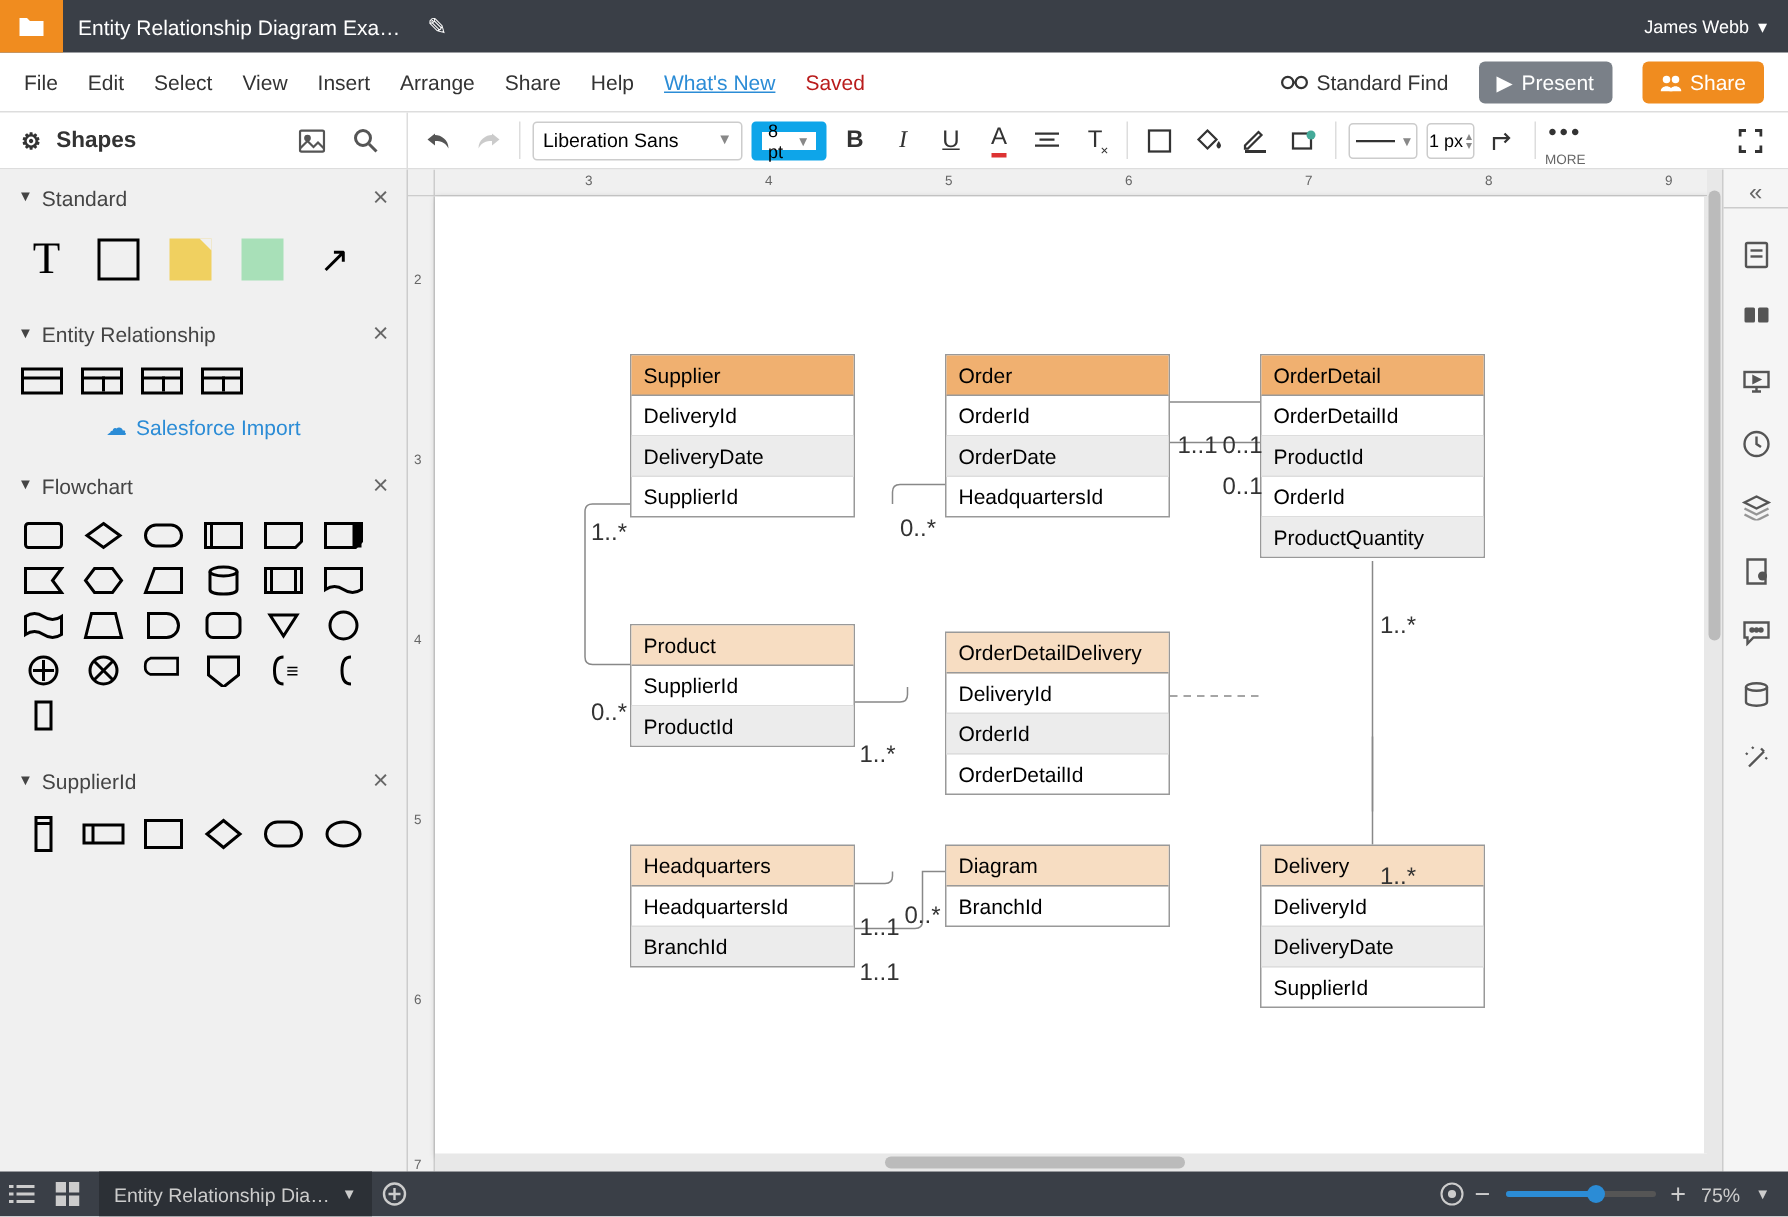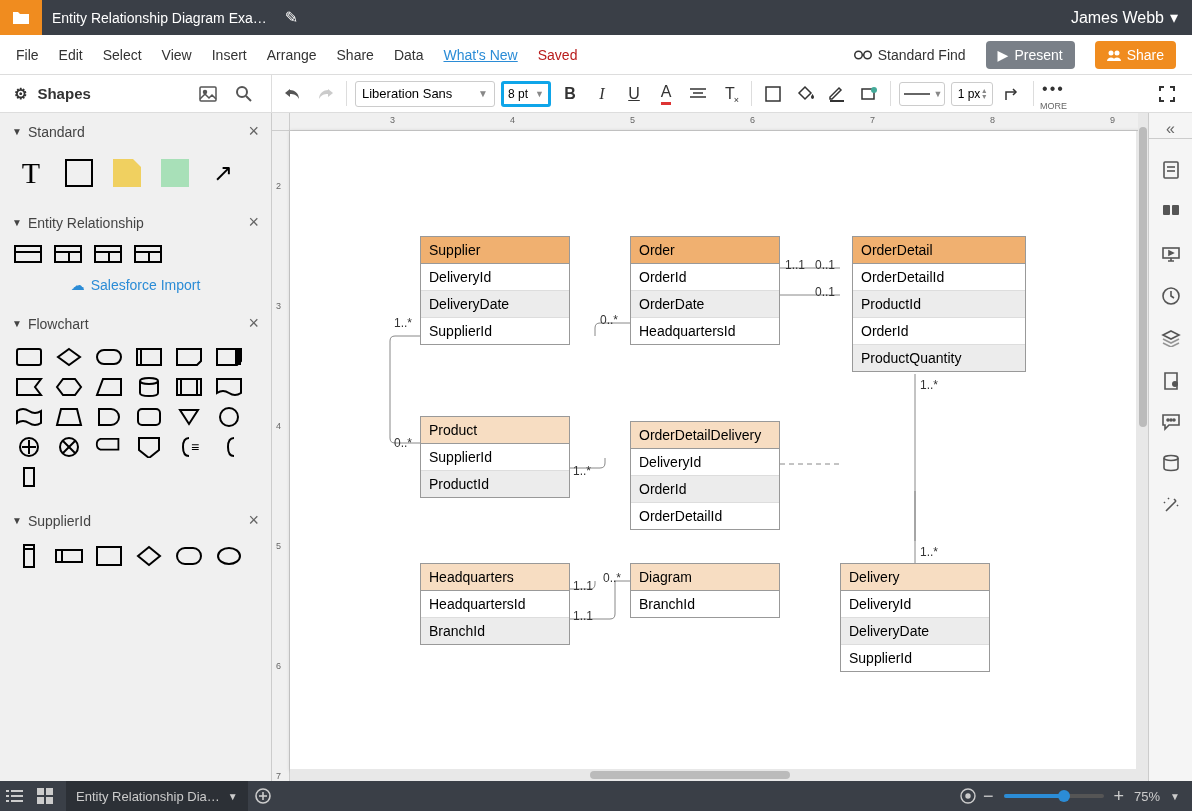--- a/index.html
+++ b/index.html
@@ -4,44 +4,44 @@
 <style>
 * { box-sizing: border-box; margin: 0; padding: 0; font-family: -apple-system, BlinkMacSystemFont, "Segoe UI", Arial, sans-serif; }
 body { background: #fff; width: 1192px; height: 811px; overflow: hidden; position: relative; }
 
 
 .topbar { height: 35px; background: #3a3f47; display: flex; align-items: center; color: #fff; }
 .topbar .folder-icon { width: 42px; height: 35px; background: #f08c1f; display: flex; align-items: center; justify-content: center; }
 .topbar .title { margin-left: 10px; font-size: 14px; flex: 0 0 auto; }
 .topbar .edit-icon { margin-left: 18px; color: #fff; cursor: pointer; }
 .topbar .spacer { flex: 1; }
-.topbar .user { margin-right: 14px; font-size: 16px; display:flex; align-items:center; gap:6px;}
+.topbar .user { margin-right: 14px; font-size: 12px; display:flex; align-items:center; gap:6px;}
 
 
 .menubar { height: 40px; border-bottom: 1px solid #ddd; display: flex; align-items: center; padding: 0 16px; gap: 20px; font-size: 14px; color: #333;}
 .menubar .menu-item { cursor: pointer; }
 .menubar .whatsnew { color: #2b8cd6; text-decoration: underline; }
 .menubar .saved { color: #b91c1c; }
 .menubar .spacer { flex: 1; }
 .menubar .feature-find { display:flex; align-items:center; gap:6px; color:#333;}
 .menubar .btn { height: 28px; padding: 0 12px; border-radius: 4px; font-size: 14px; display:flex; align-items:center; gap:6px; border:none; cursor:pointer;}
 .menubar .btn-present { background: #7a8088; color: #fff; }
 .menubar .btn-share { background: #f08c1f; color: #fff; }
 
 
 .toolbar { height: 38px; border-bottom: 1px solid #ddd; display: flex; align-items: stretch; }
 .toolbar .shapes-header { width: 272px; border-right:1px solid #ddd; display:flex; align-items:center; padding:0 14px; gap:10px; font-size:15px; font-weight:600; color:#333;}
 .toolbar .shapes-header .spacer{flex:1;}
 .toolbar .tool-section { display:flex; align-items:center; padding:0 8px; gap:6px;}
 .toolbar .vsep { width:1px; background:#ddd; margin:6px 0;}
 .toolbar .font-select { height:26px; width:140px; border:1px solid #ccc; border-radius:3px; padding:0 6px; font-size:13px; display:flex; align-items:center; justify-content:space-between;}
-.toolbar .size-select { height:26px; width:50px; border:3px solid #0ea5e9; border-radius:3px; padding:0 4px; font-size:12px; display:flex; align-items:center; justify-content:space-between;}
+.toolbar .size-select { height:26px; width:50px; border:7px solid #0ea5e9; border-radius:3px; padding:0 4px; font-size:12px; display:flex; align-items:center; justify-content:space-between;}
 .toolbar .ticon { width:26px; height:26px; display:flex; align-items:center; justify-content:center; color:#333; cursor:pointer; border-radius:3px;}
 .toolbar .stroke-select{height:24px; width:46px; border:1px solid #ccc; border-radius:3px; display:flex; align-items:center; justify-content:center;}
-.toolbar .px-select{height:24px; width:42px; border:1px solid #ccc; border-radius:3px; display:flex; align-items:center; justify-content:center; font-size:12px;}
+.toolbar .px-select{height:24px; width:32px; border:1px solid #ccc; border-radius:3px; display:flex; align-items:center; justify-content:center; font-size:12px;}
 .toolbar .more-group{display:flex; flex-direction:column; align-items:center; justify-content:center; font-size:9px; color:#666; padding:0 6px; line-height:1;}
 .toolbar .right-group{margin-left:auto; display:flex; align-items:center; padding:0 12px;}
 
 
 .main { position:absolute; top:113px; bottom:30px; left:0; right:0; display:flex;}
 .left-panel { width:272px; background:#f0f0f0; border-right:1px solid #ccc; display:flex; flex-direction:column; overflow:hidden;}
 .section-header{display:flex; align-items:center; padding:8px 12px; font-size:14px; color:#444;}
 .section-header .chev{margin-right:6px; font-size:10px;}
 .section-header .spacer{flex:1;}
 .section-header .close-x{color:#666; font-size:18px; cursor:pointer;}
@@ -84,21 +84,21 @@
 .entity{position:absolute; border:1px solid #999; font-size:14px; background:#fff;}
 .entity .eh{padding:5px 8px; font-weight:400; border-bottom:1px solid #999;}
 .entity .eh.orange{background:#f0b070;}
 .entity .eh.peach{background:#f7ddc2;}
 .entity .row{padding:5px 8px; border-bottom:1px solid #ddd;}
 .entity .row:nth-child(odd){}
 .entity .row.alt{background:#ececec;}
 .entity .row:last-child{border-bottom:none;}
 
 
-.card-label{position:absolute; font-size:12px; color:#333;}
+.card-label{position:absolute; font-size:16px; color:#333;margin-top:31px;}
 
 
 .connectors{position:absolute; inset:0; pointer-events:none;}
 
 
 .right-panel{width:44px; background:#f5f5f5; border-left:1px solid #ccc; display:flex; flex-direction:column; align-items:center; padding-top:6px; gap:20px;}
 .right-panel .chev-toggle{height:20px; width:100%; border-bottom:1px solid #ccc; display:flex; align-items:center; justify-content:center; color:#666; font-size:16px; cursor:pointer;}
 .right-panel .ricon{width:22px;height:22px; color:#555; display:flex; align-items:center; justify-content:center; cursor:pointer;}
 .scroll-v2{position:absolute; top:0; right:44px; bottom:0; width:10px; background:#e8e8e8;}
 .scroll-v2 .thumb{position:absolute; left:1px; width:8px; background:#bbb; border-radius:4px; top:14px; height:300px;}
@@ -133,21 +133,21 @@
 </div>
 
 <div class="menubar">
   <span class="menu-item">File</span>
   <span class="menu-item">Edit</span>
   <span class="menu-item">Select</span>
   <span class="menu-item">View</span>
   <span class="menu-item">Insert</span>
   <span class="menu-item">Arrange</span>
   <span class="menu-item">Share</span>
-  <span class="menu-item">Data</span>
+  <span class="menu-item">Help</span>
   <span class="menu-item whatsnew">What's New</span>
   <span class="saved">Saved</span>
   <div class="spacer"></div>
   <div class="feature-find">
     <svg width="18" height="14" viewBox="0 0 24 16" fill="none" stroke="#333" stroke-width="2">
         <circle cx="6" cy="8" r="5"></circle>
         <circle cx="18" cy="8" r="5"></circle>
         <line x1="11" y1="8" x2="13" y2="8"></line>
       </svg>
     <span>Standard Find</span>
@@ -555,21 +555,21 @@
         <div class="row">SupplierId</div>
       </div>
 
       <div class="entity" style="left:340px; top:105px; width:150px">
         <div class="eh orange">Order</div>
         <div class="row">OrderId</div>
         <div class="row alt">OrderDate</div>
         <div class="row">HeadquartersId</div>
       </div>
 
-      <div class="entity" style="left:562px; top:105px; width:174px">
+      <div class="entity" style="left:550px; top:105px; width:150px">
         <div class="eh orange">OrderDetail</div>
         <div class="row">OrderDetailId</div>
         <div class="row alt">ProductId</div>
         <div class="row">OrderId</div>
         <div class="row alt">ProductQuantity</div>
       </div>
 
       <div class="entity" style="left:130px; top:285px; width:150px">
         <div class="eh peach">Product</div>
         <div class="row">SupplierId</div>

